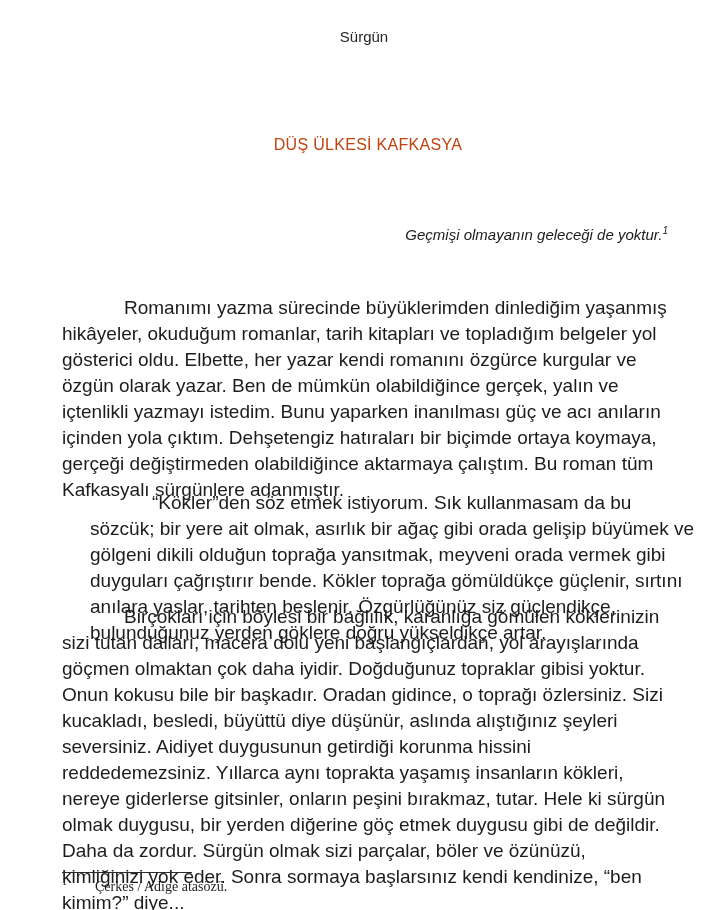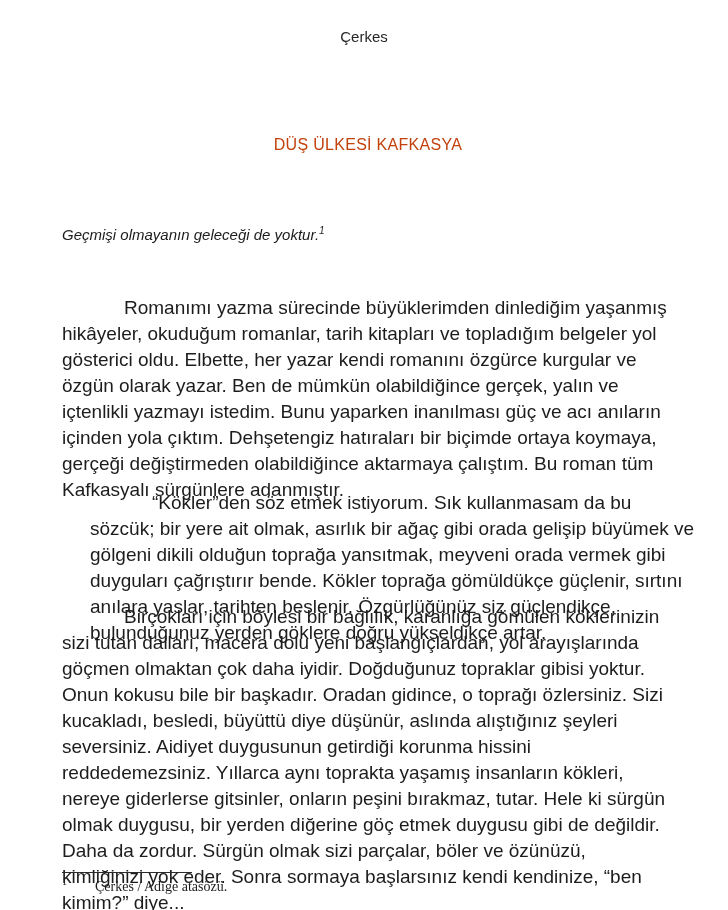--- a/index.html
+++ b/index.html
@@ -33,20 +33,21 @@
     text-align: center;
     font-size: 16px;
     letter-spacing: 0.3px;
     color: #c2410c;
   }
   .epigraph {
     position: absolute;
     top: 226px;
     left: 62px;
     width: 606px;
+    text-align: right;
     font-size: 15px;
     font-style: italic;
     color: #1c1c1c;
   }
   .epigraph sup {
     font-size: 10px;
     font-style: italic;
     vertical-align: super;
     line-height: 0;
   }
@@ -87,21 +88,21 @@
     font-size: 10px;
     vertical-align: super;
     line-height: 0;
   }
 </style>
 </head>
 <body>
 
 <div class="page">
 
-  <div class="running-header">Çerkes</div>
+  <div class="running-header">Sürgün</div>
 
   <div class="doc-title">DÜŞ ÜLKESİ KAFKASYA</div>
 
   <div class="epigraph"><em>Geçmişi olmayanın geleceği de yoktur.</em><sup>1</sup></div>
 
   <p class="body-paragraph para-1">Romanımı yazma sürecinde büyüklerimden dinlediğim yaşanmış hikâyeler, okuduğum romanlar, tarih kitapları ve topladığım belgeler yol gösterici oldu. Elbette, her yazar kendi romanını özgürce kurgular ve özgün olarak yazar. Ben de mümkün olabildiğince gerçek, yalın ve içtenlikli yazmayı istedim. Bunu yaparken inanılması güç ve acı anıların içinden yola çıktım. Dehşetengiz hatıraları bir biçimde ortaya koymaya, gerçeği değiştirmeden olabildiğince aktarmaya çalıştım. Bu roman tüm Kafkasyalı sürgünlere adanmıştır.</p>
 
   <p class="body-paragraph para-2">“Kökler”den söz etmek istiyorum. Sık kullanmasam da bu sözcük; bir yere ait olmak, asırlık bir ağaç gibi orada gelişip büyümek ve gölgeni dikili olduğun toprağa yansıtmak, meyveni orada vermek gibi duyguları çağrıştırır bende. Kökler toprağa gömüldükçe güçlenir, sırtını anılara yaslar, tarihten beslenir. Özgürlüğünüz siz güçlendikçe, bulunduğunuz yerden göklere doğru yükseldikçe artar.</p>
 
   <p class="body-paragraph para-3">Birçokları için böylesi bir bağlılık, karanlığa gömülen köklerinizin sizi tutan dalları, macera dolu yeni başlangıçlardan, yol arayışlarında göçmen olmaktan çok daha iyidir. Doğduğunuz topraklar gibisi yoktur. Onun kokusu bile bir başkadır. Oradan gidince, o toprağı özlersiniz. Sizi kucakladı, besledi, büyüttü diye düşünür, aslında alıştığınız şeyleri seversiniz. Aidiyet duygusunun getirdiği korunma hissini reddedemezsiniz. Yıllarca aynı toprakta yaşamış insanların kökleri, nereye giderlerse gitsinler, onların peşini bırakmaz, tutar. Hele ki sürgün olmak duygusu, bir yerden diğerine göç etmek duygusu gibi de değildir. Daha da zordur. Sürgün olmak sizi parçalar, böler ve özünüzü, kimliğinizi yok eder. Sonra sormaya başlarsınız kendi kendinize, “ben kimim?” diye...</p>

